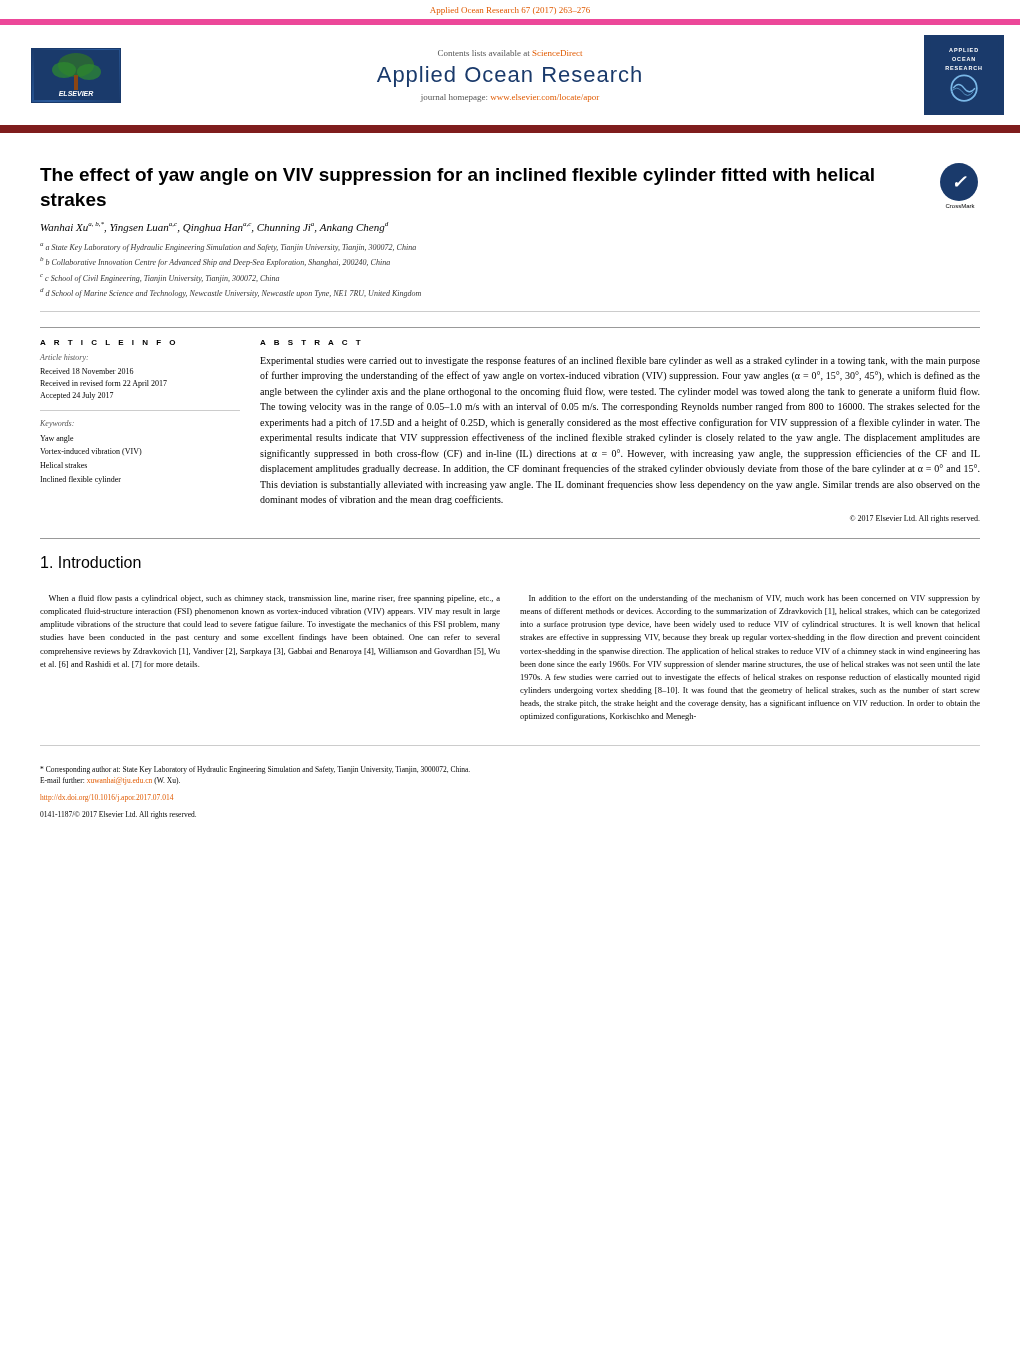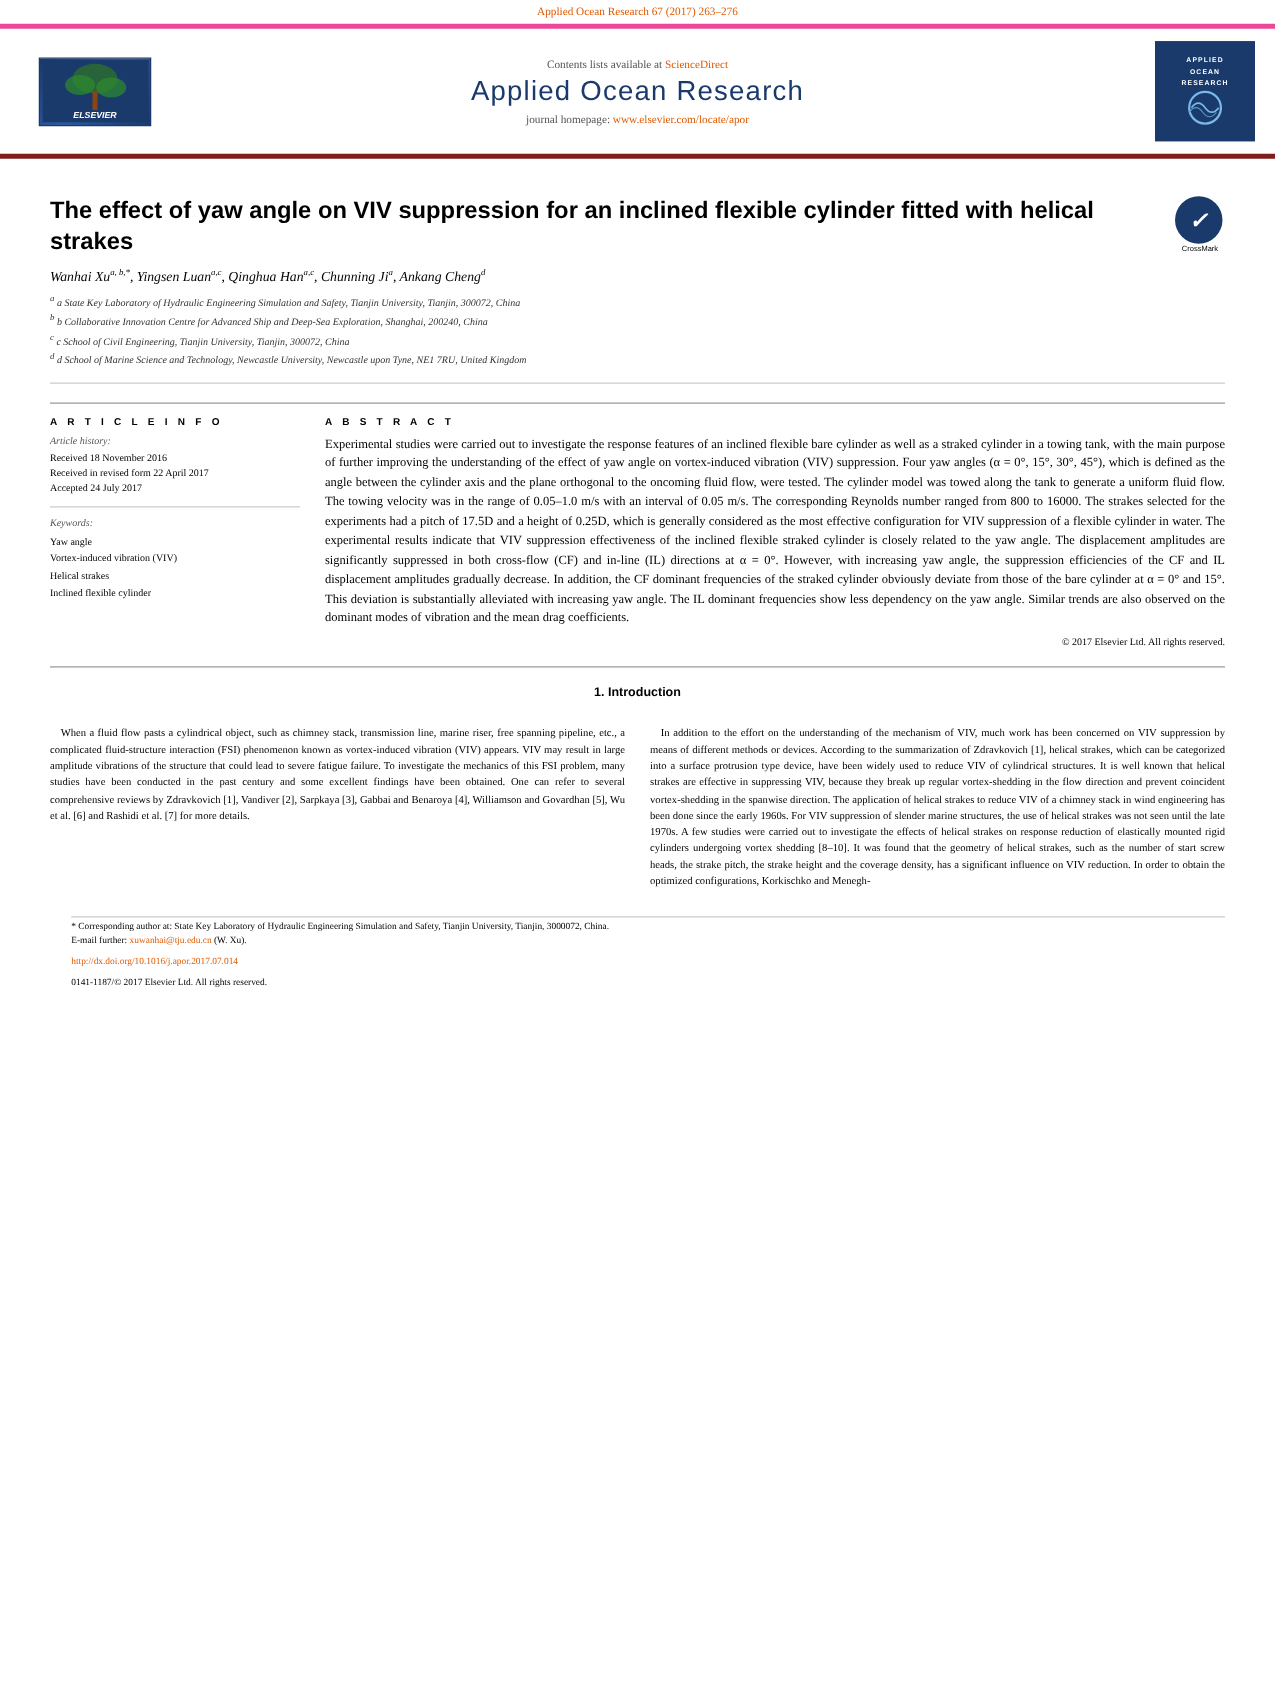--- a/index.html
+++ b/index.html
@@ -8,36 +8,36 @@
       font-family: "Times New Roman", Times, serif;
       font-size: 10px;
       color: #000;
       width: 1020px;
       min-height: 1351px;
     }
 
     
     .journal-top-bar {
       background: #fff;
-      border-bottom: 4px solid #ec4899;
+      border-bottom: 6px solid #ec4899;
       padding: 4px 0;
       text-align: center;
     }
     .journal-top-bar a {
       color: #e05a00;
       font-size: 9px;
       text-decoration: none;
     }
 
     
     .journal-header {
       display: flex;
       align-items: center;
       padding: 10px 16px;
-      border-bottom: 4px solid #7f1d1d;
+      border-bottom: 8px solid #7f1d1d;
     }
     .journal-header-left {
       width: 120px;
     }
     .elsevier-logo {
       display: flex;
       flex-direction: column;
       align-items: center;
     }
     .elsevier-logo-img {
@@ -244,25 +244,24 @@
       border: none;
       border-top: 1px solid #999;
       margin: 15px 0;
     }
 
     
     .intro-section {
       margin-top: 10px;
     }
     .section-number-title {
-      font-size: 10px;
-      font-weight: bold;
+      font-size: 16px;
+      font-weight: normal;
       font-family: Arial, sans-serif;
       margin-bottom: 8px;
-      text-align: center;
     }
 
     
     .body-two-col {
       display: flex;
       gap: 20px;
       margin-top: 20px;
     }
     .body-col {
       flex: 1;
@@ -275,25 +274,24 @@
     }
     .body-text p {
       margin-bottom: 6px;
       text-indent: 1em;
     }
 
     
     .footnote-area {
       margin-top: 15px;
       border-top: 1px solid #ccc;
-      padding-top: 1px;
+      padding-top: 18px;
       font-size: 7.5px;
       color: #000;
       line-height: 1.5;
-      margin-left: 17px;
     }
     .footnote-link {
       color: #e05a00;
       text-decoration: none;
     }
     .page-bottom-info {
       margin-top: 6px;
       font-size: 7.5px;
       color: #000;
     }

